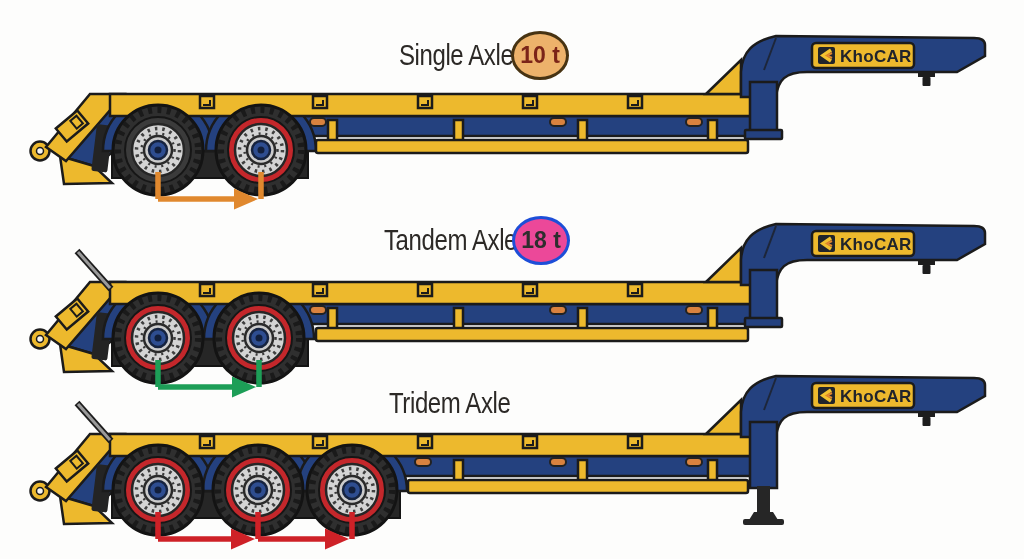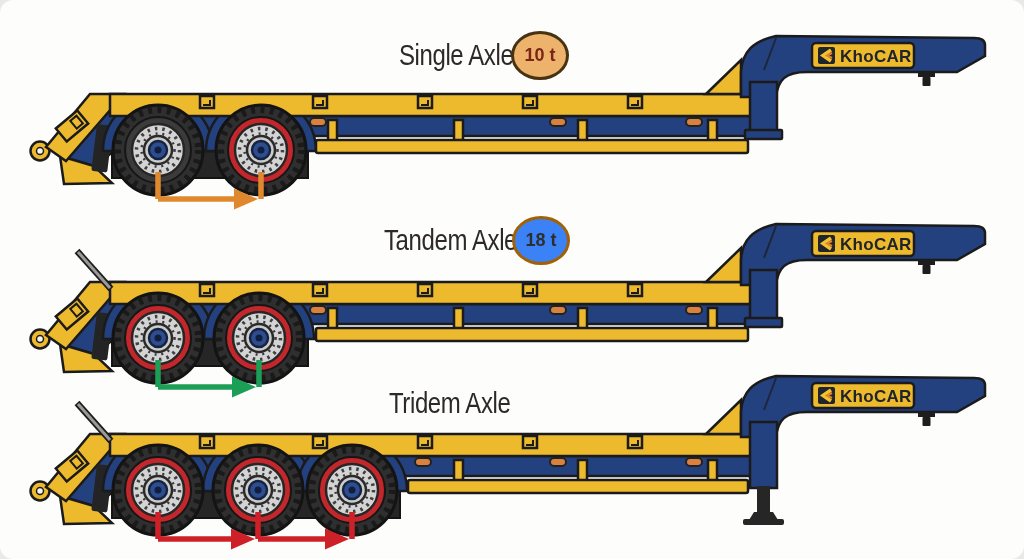--- a/index.html
+++ b/index.html
@@ -1,39 +1,38 @@
 <!DOCTYPE html>
 <html><head>
 <meta charset="utf-8">
 <style>
   html,body{margin:0;padding:0;background:#e9e9e9;}
   .canvas{
     position:relative;width:1024px;height:559px;background:#fdfdfc;overflow:hidden;
     font-family:"Liberation Sans","DejaVu Sans",sans-serif;
-    border-radius:13px;
   }
   .canvas svg{position:absolute;left:0;top:0;}
   
   .y{fill:#edb92d;stroke:#1b1b1b;stroke-width:2.5;}
   .b{fill:#24417f;stroke:#1b1b1b;stroke-width:2.5;}
   .dk{fill:#262626;stroke:#141414;stroke-width:2;}
   .noline{stroke:none;}
   
   .cfg-title{
     position:absolute;display:inline-block;font-size:30px;line-height:30px;
     color:#2c2926;letter-spacing:-.5px;white-space:nowrap;
     transform:scaleX(.8);transform-origin:left top;
   }
   .badge{
     position:absolute;width:58px;height:49px;border-radius:50%;
     display:flex;align-items:center;justify-content:center;
-    font-size:18px;font-weight:bold;box-sizing:border-box;
+    font-size:23px;font-weight:bold;box-sizing:border-box;
   }
   .badge-orange{background:#edb26b;border:3px solid #473312;color:#7b2418;}
-  .badge-green{background:#3b82f6;border:3px solid #a16207;color:#2e2e2e;}
+  .badge-green{background:#ec4899;border:3px solid #1d4ed8;color:#2e2e2e;}
   .logo-text{font-family:"Liberation Sans","DejaVu Sans",sans-serif;font-size:17px;font-weight:bold;fill:#20242b;letter-spacing:.3px;}
 </style>
 </head>
 <body>
 
 <div class="canvas">
 
 <svg width="1024" height="559" viewBox="0 0 1024 559">
   <defs>
 

